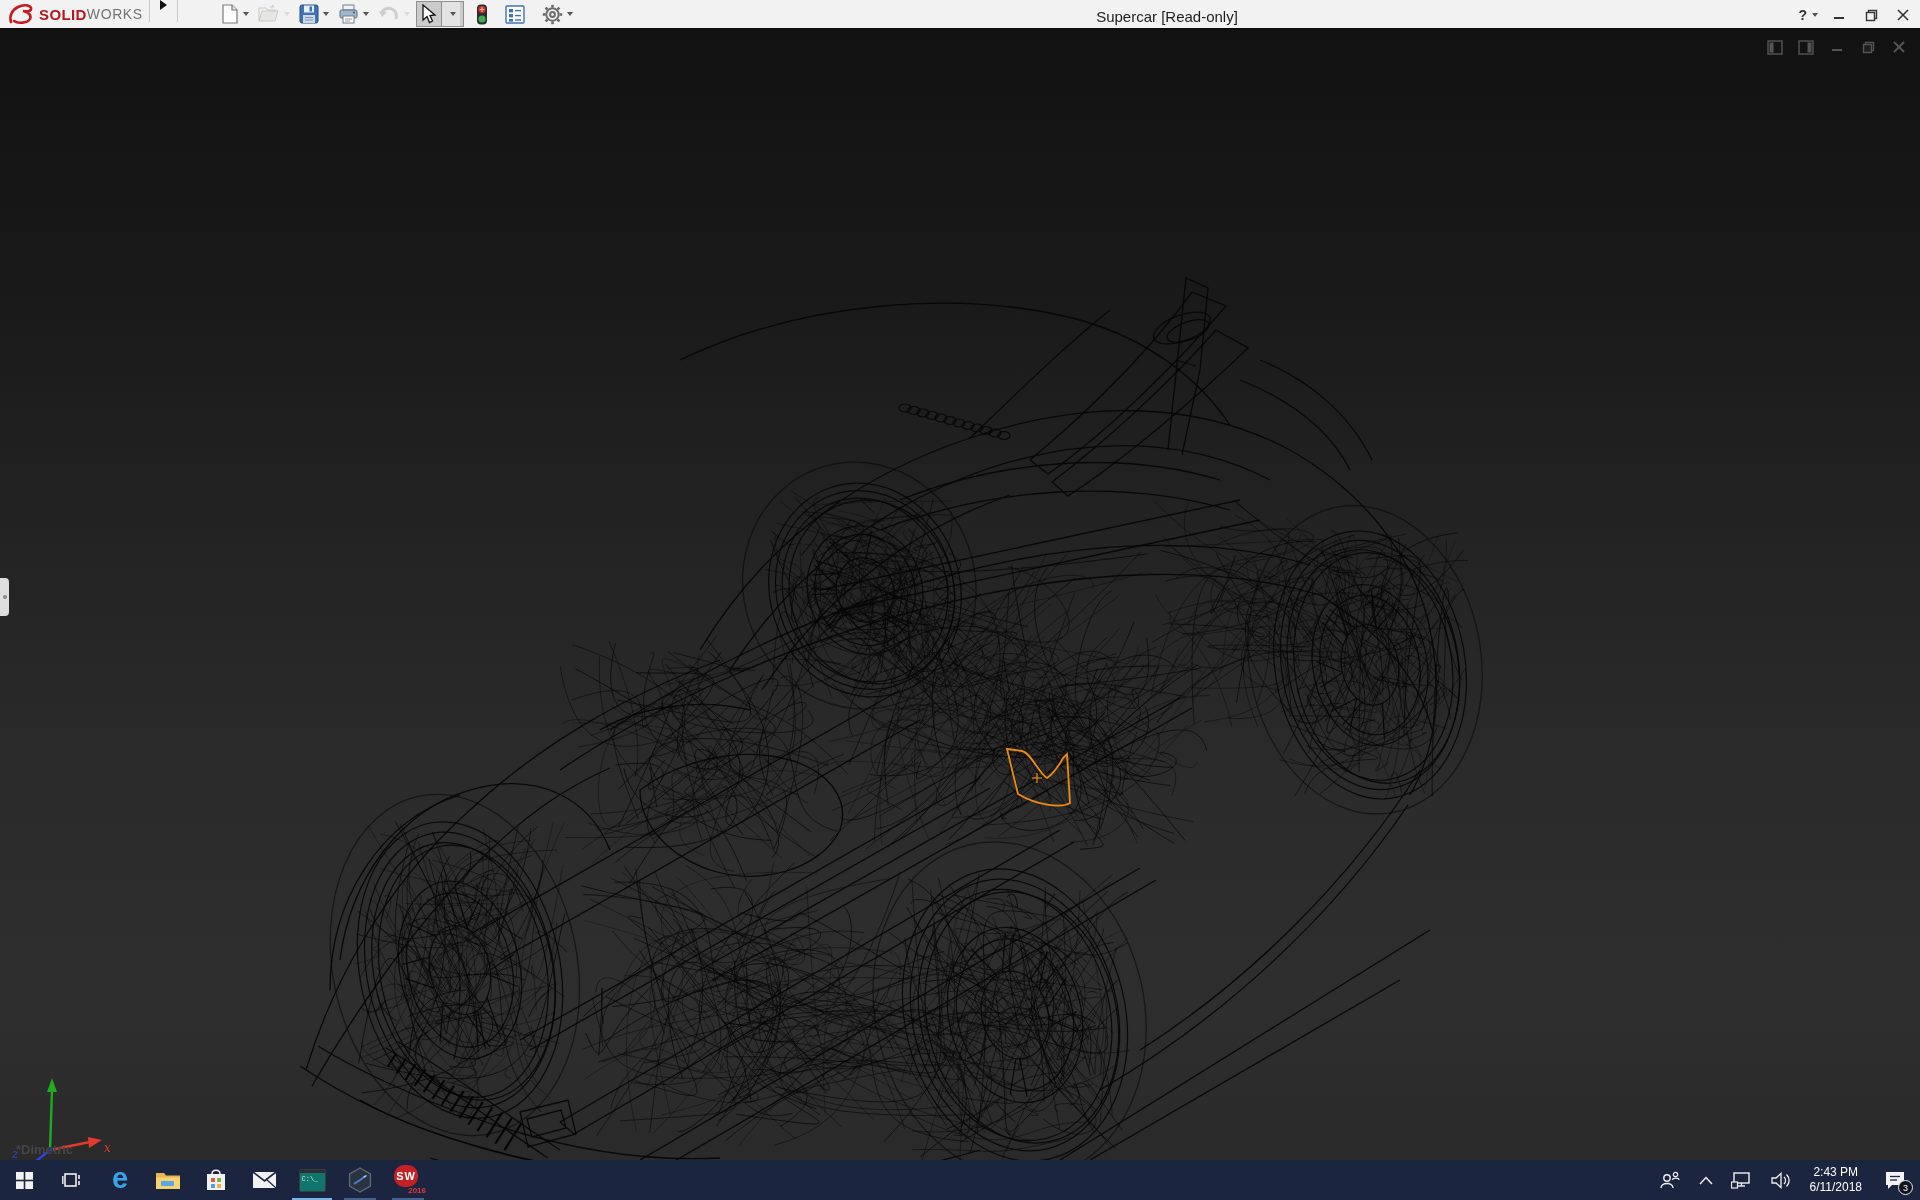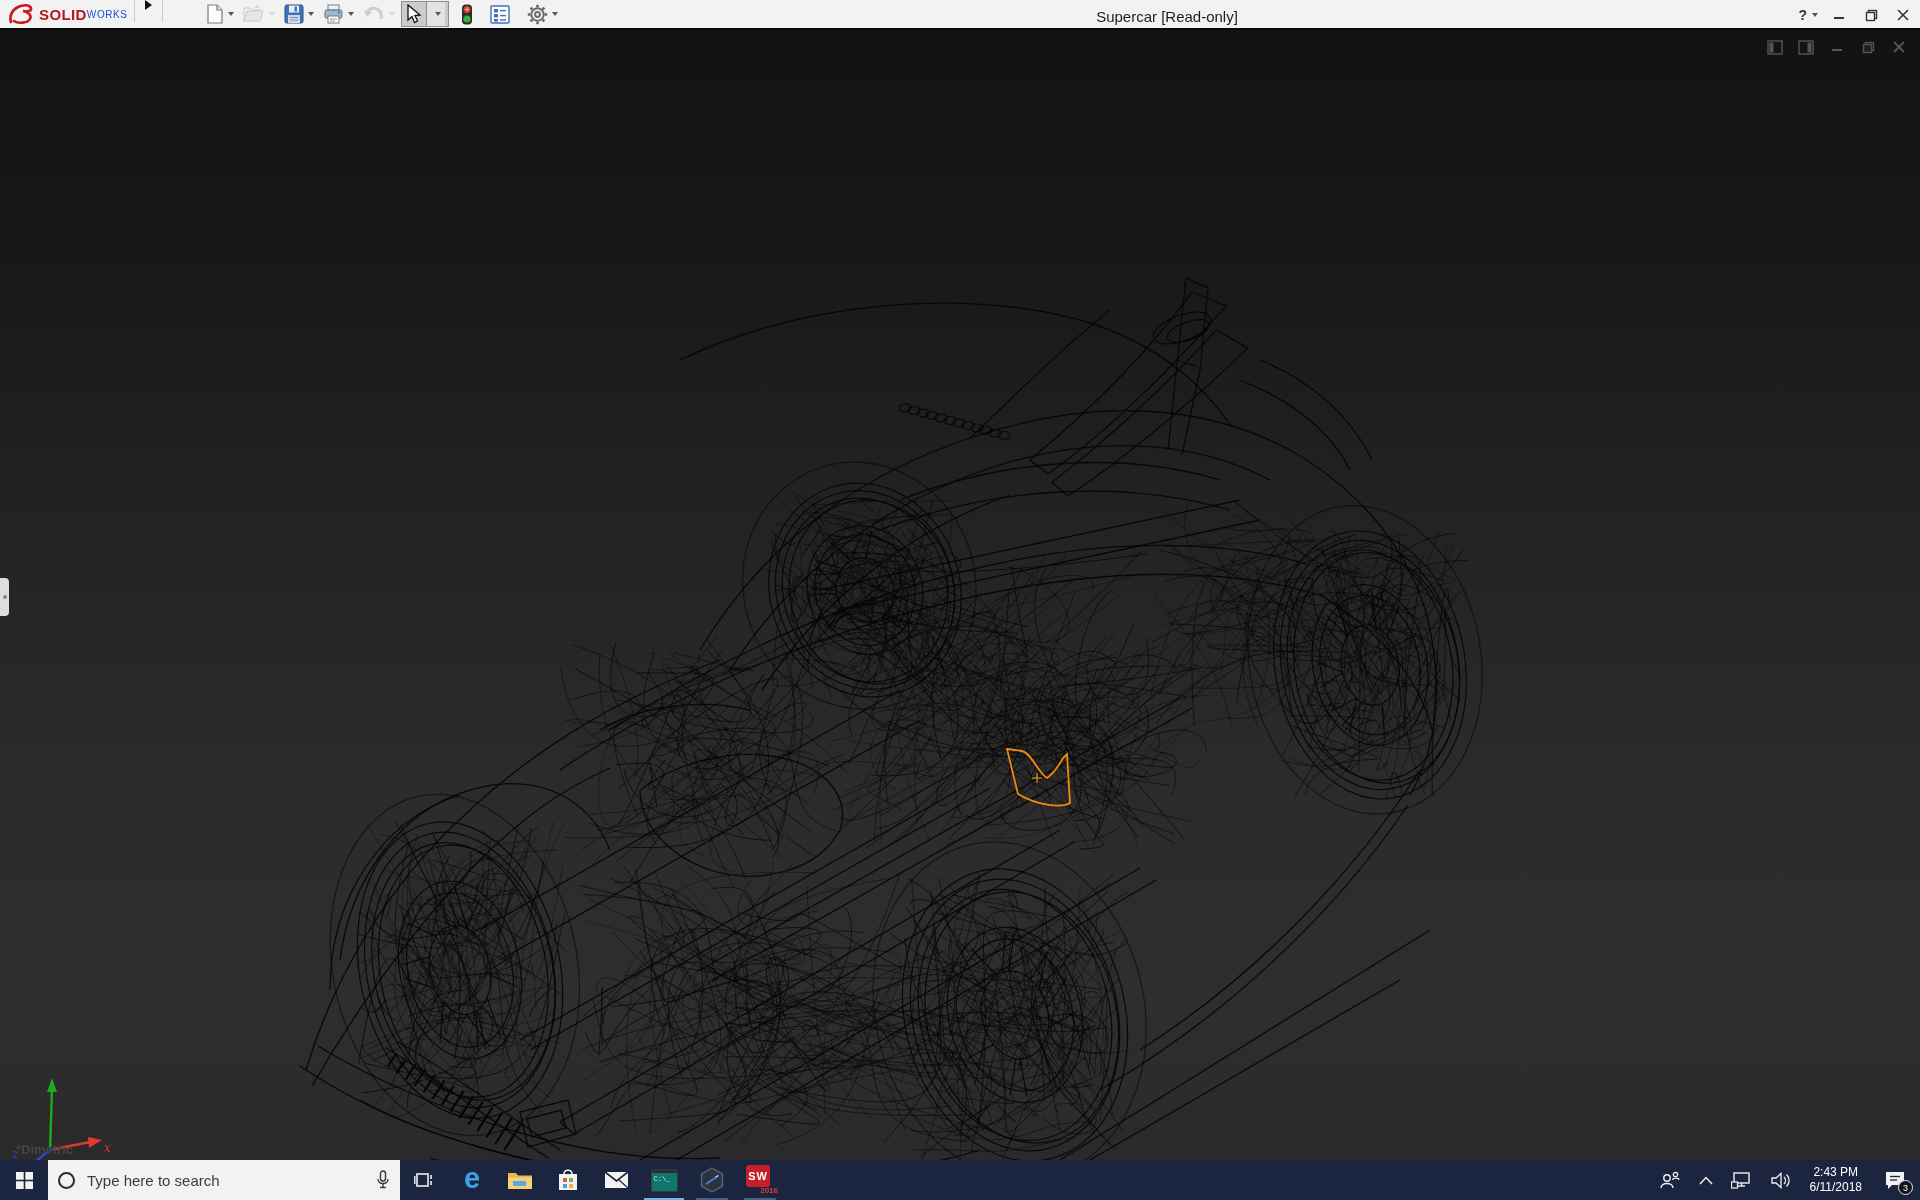--- a/index.html
+++ b/index.html
@@ -4,21 +4,21 @@
 <style>
   html,body{margin:0;padding:0;width:1920px;height:1200px;overflow:hidden;background:#000;
     font-family:"Liberation Sans","DejaVu Sans",sans-serif;-webkit-font-smoothing:antialiased;}
   *{box-sizing:border-box;}
 
   
   .titlebar{position:absolute;top:0;left:0;width:1920px;height:30px;background:#f2f2f2;
     border-bottom:2px solid #0c0c0c;display:flex;}
   .brand{display:flex;align-items:center;margin-left:8px;}
   .brand-bold{font-size:15px;font-weight:800;color:#b5171c;letter-spacing:.4px;margin-left:5px;}
-  .brand-light{font-size:10px;font-weight:400;color:#1d4ed8;letter-spacing:.6px;}
+  .brand-light{font-size:14px;font-weight:400;color:#737373;letter-spacing:.6px;}
   .vsep{width:1px;height:22px;background:#c9c9c9;margin:0 6px;}
   .flyout{width:0;height:0;border-top:5px solid transparent;border-bottom:5px solid transparent;
     border-left:7px solid #111;margin:0 4px;}
   .tbar{display:flex;align-items:center;margin-left:34px;}
   .tbtn{display:flex;align-items:center;height:26px;padding:0 3px;margin-right:3px;}
   .caret{width:0;height:0;border-left:3.5px solid transparent;border-right:3.5px solid transparent;
     border-top:4px solid #555;margin-left:4px;}
   .caret.dim{border-top-color:#b4b4b4;}
   .grayed{opacity:.4;filter:grayscale(85%);}
   .selbtn{display:flex;align-items:center;height:26px;border:1px solid #8f8f8f;background:#cbcbcb;
@@ -57,21 +57,21 @@
   .searchbox input{flex:1;border:none;outline:none;background:transparent;font-size:15px;
     color:#3c3c3c;margin-left:10px;font-family:"Liberation Sans",sans-serif;}
   .searchbox input::placeholder{color:#3c3c3c;opacity:1;}
   .slot{position:relative;width:48px;display:flex;align-items:center;justify-content:center;}
   .ul{position:absolute;bottom:0;left:4px;right:4px;height:2px;}
   .edge-e{font-size:29px;font-weight:bold;color:#3ba4e8;line-height:1;margin-top:-3px;}
   .cmdbox{width:27px;height:23px;background:#0f766e;border:1px solid #3a3a3a;border-radius:2px;
     font:7px "Liberation Mono","DejaVu Sans Mono",monospace;color:#ddd;padding:1px 2px;}
   .cmdbox .bar{height:3px;background:#2e2e2e;margin:-1px -2px 2px;}
   .swicon{position:relative;width:30px;height:30px;}
-  .swcube{position:absolute;left:1px;top:0;width:24px;height:22px;background:#c32127;border-radius:3px;
+  .swcube{position:absolute;left:1px;top:0;width:24px;height:22px;background:#c32127;border-radius:10px;
     color:#fff;font-size:11px;font-weight:bold;display:flex;align-items:center;justify-content:center;letter-spacing:1px;}
   .swyear{position:absolute;right:-3px;bottom:0;font-size:8px;font-weight:bold;color:#e2393f;}
   .tray{margin-left:auto;display:flex;align-items:center;gap:8px;padding-right:6px;}
   .tray .titem{display:flex;align-items:center;justify-content:center;padding:0 5px;height:40px;}
   .clock{display:flex;flex-direction:column;align-items:center;justify-content:center;
     font-size:12px;line-height:15px;color:#fff;padding:0 6px;}
   .action{position:relative;padding:0 8px;height:40px;display:flex;align-items:center;}
   .badge{position:absolute;right:1px;bottom:5px;width:15px;height:15px;border-radius:50%;
     background:#10131c;border:1px solid #e8e8e8;color:#fff;font-size:9px;display:flex;
     align-items:center;justify-content:center;}
@@ -1237,30 +1237,20 @@
 <div class="taskbar">
   <div class="start">
     <svg width="17" height="17">
       <rect x="0" y="0" width="7.7" height="7.7" fill="#f2f2f2"></rect>
         <rect x="9.3" y="0" width="7.7" height="7.7" fill="#f2f2f2"></rect>
       <rect x="0" y="9.3" width="7.7" height="7.7" fill="#f2f2f2"></rect>
         <rect x="9.3" y="9.3" width="7.7" height="7.7" fill="#f2f2f2"></rect>
     </svg>
   </div>
 
-  <div class="searchbox">
-    <span class="ring"></span>
-    <input placeholder="Type here to search" style="">
-    <svg width="14" height="20" viewBox="0 0 14 20">
-      <rect x="4.5" y="1" width="5" height="10" rx="2.5" fill="none" stroke="#3a3a3a" stroke-width="1.4"></rect>
-      <path d="M2,9 C2,15 12,15 12,9" fill="none" stroke="#3a3a3a" stroke-width="1.4"></path>
-      <line x1="7" y1="14" x2="7" y2="17.5" stroke="#3a3a3a" stroke-width="1.4"></line>
-      <line x1="4" y1="17.5" x2="10" y2="17.5" stroke="#3a3a3a" stroke-width="1.4"></line>
-    </svg>
-  </div>
 
   <div class="slot">
     <svg width="20" height="18">
       <rect x="3" y="3" width="11" height="12" fill="none" stroke="#f0f0f0" stroke-width="1.6"></rect>
       <line x1="17" y1="4" x2="17" y2="8" stroke="#f0f0f0" stroke-width="1.6"></line>
       <line x1="17" y1="10" x2="17" y2="14" stroke="#f0f0f0" stroke-width="1.6"></line>
       <line x1="0.8" y1="5" x2="0.8" y2="13" stroke="#f0f0f0" stroke-width="1.4"></line>
     </svg>
   </div>
 

